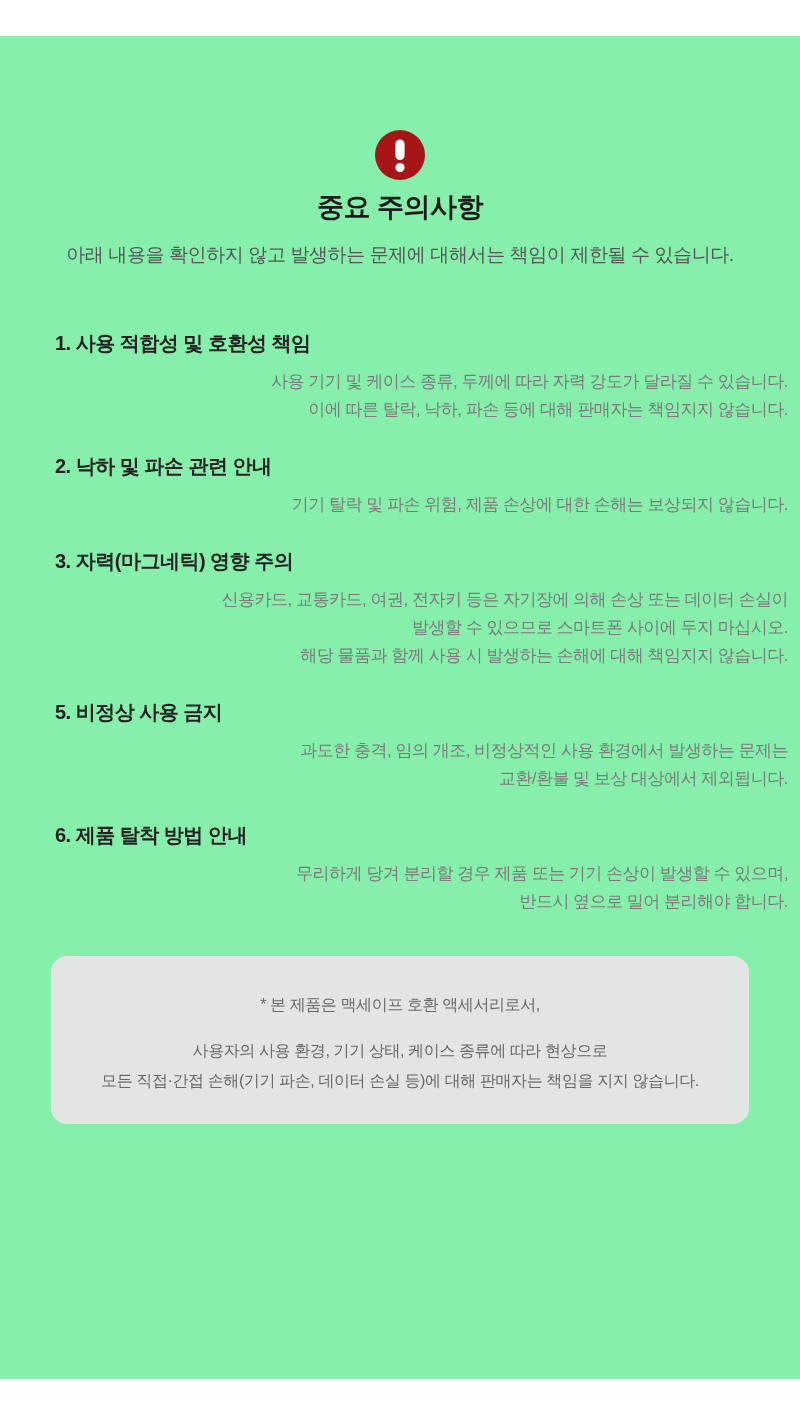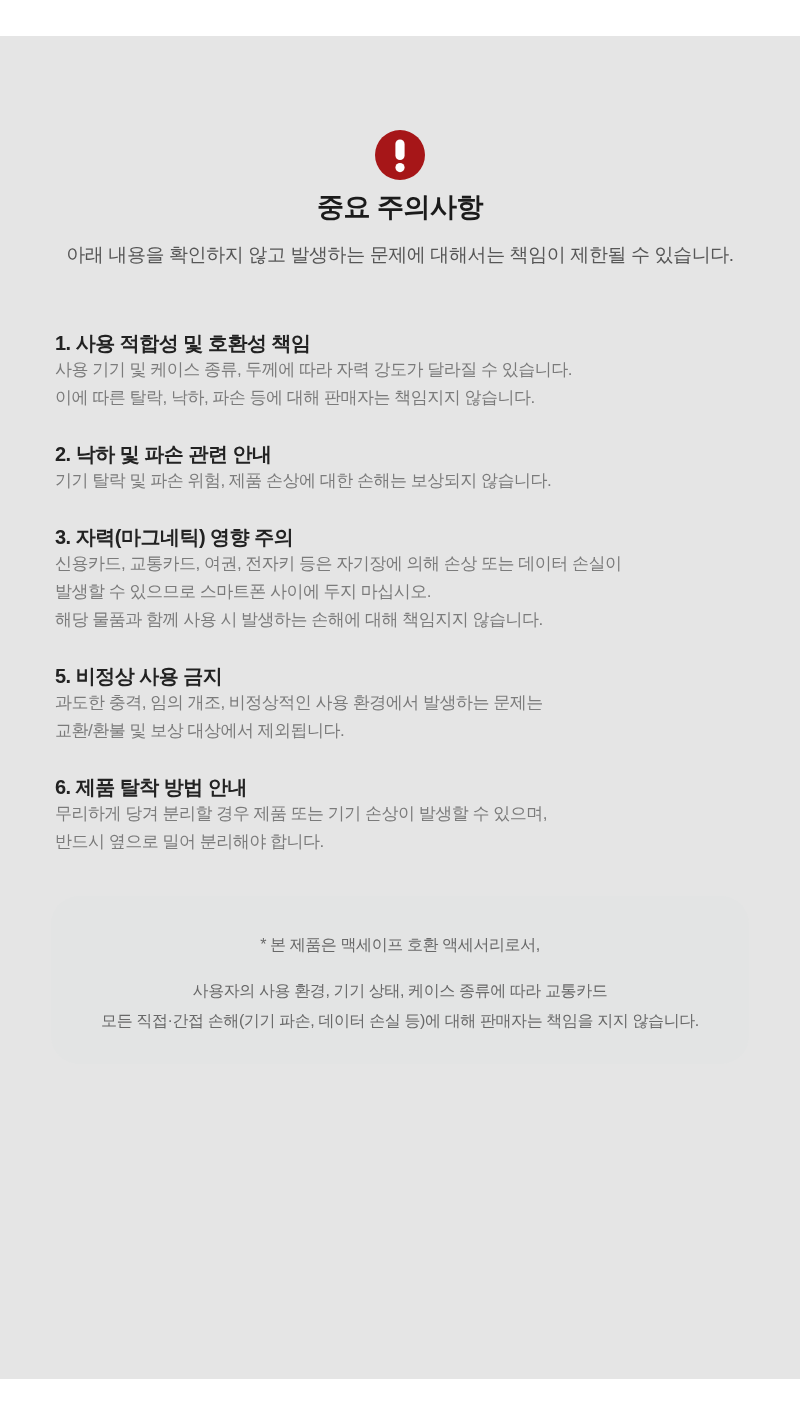--- a/index.html
+++ b/index.html
@@ -7,21 +7,21 @@
     width: 800px;
     background: #ffffff;
     font-family: "Liberation Sans", "DejaVu Sans", sans-serif;
   }
   body { height: 1402px; overflow: hidden; }
 
   .panel {
     margin-top: 36px;
     width: 800px;
     height: 1343px;
-    background: #e5e5e5;
+    background: #86efac;
     padding-top: 94px;
     overflow: hidden;
   }
 
   
   .hdr { text-align: center; }
   .alert-icon {
     width: 50px; height: 50px;
     display: inline-block;
     vertical-align: top;
@@ -48,33 +48,33 @@
     padding-right: 12px;
   }
   .section { margin-bottom: 29px; }
   .section-heading {
     font-size: 20px;
     line-height: 26px;
     font-weight: bold;
     color: #222222;
     letter-spacing: -0.5px;
   }
-  .section-body { margin-top: 0; }
+  .section-body { margin-top: 12px; text-align: right; }
   .section-body p {
     font-size: 17px;
     line-height: 28px;
     color: #7b7b7b;
     letter-spacing: -0.5px;
   }
 
   
   .footer-box {
     margin: 40px auto 0;
     width: 698px;
-    border-radius: 28px;
+    border-radius: 16px;
     background: #e3e4e4;
     padding: 34px 14px 28px;
     text-align: center;
   }
   .footer-box p {
     font-size: 16px;
     line-height: 30px;
     color: #686868;
     letter-spacing: -0.4px;
   }
@@ -138,17 +138,17 @@
         <p>무리하게 당겨 분리할 경우 제품 또는 기기 손상이 발생할 수 있으며,</p>
         <p>반드시 옆으로 밀어 분리해야 합니다.</p>
       </div>
     </div>
 
   </div>
 
   <div class="footer-box">
     <p>* 본 제품은 맥세이프 호환 액세서리로서,</p>
     <div class="footer-gap"></div>
-    <p>사용자의 사용 환경, 기기 상태, 케이스 종류에 따라 교통카드</p>
+    <p>사용자의 사용 환경, 기기 상태, 케이스 종류에 따라 현상으로</p>
     <p>모든 직접·간접 손해(기기 파손, 데이터 손실 등)에 대해 판매자는 책임을 지지 않습니다.</p>
   </div>
 
 </div>
 
 </body></html>

